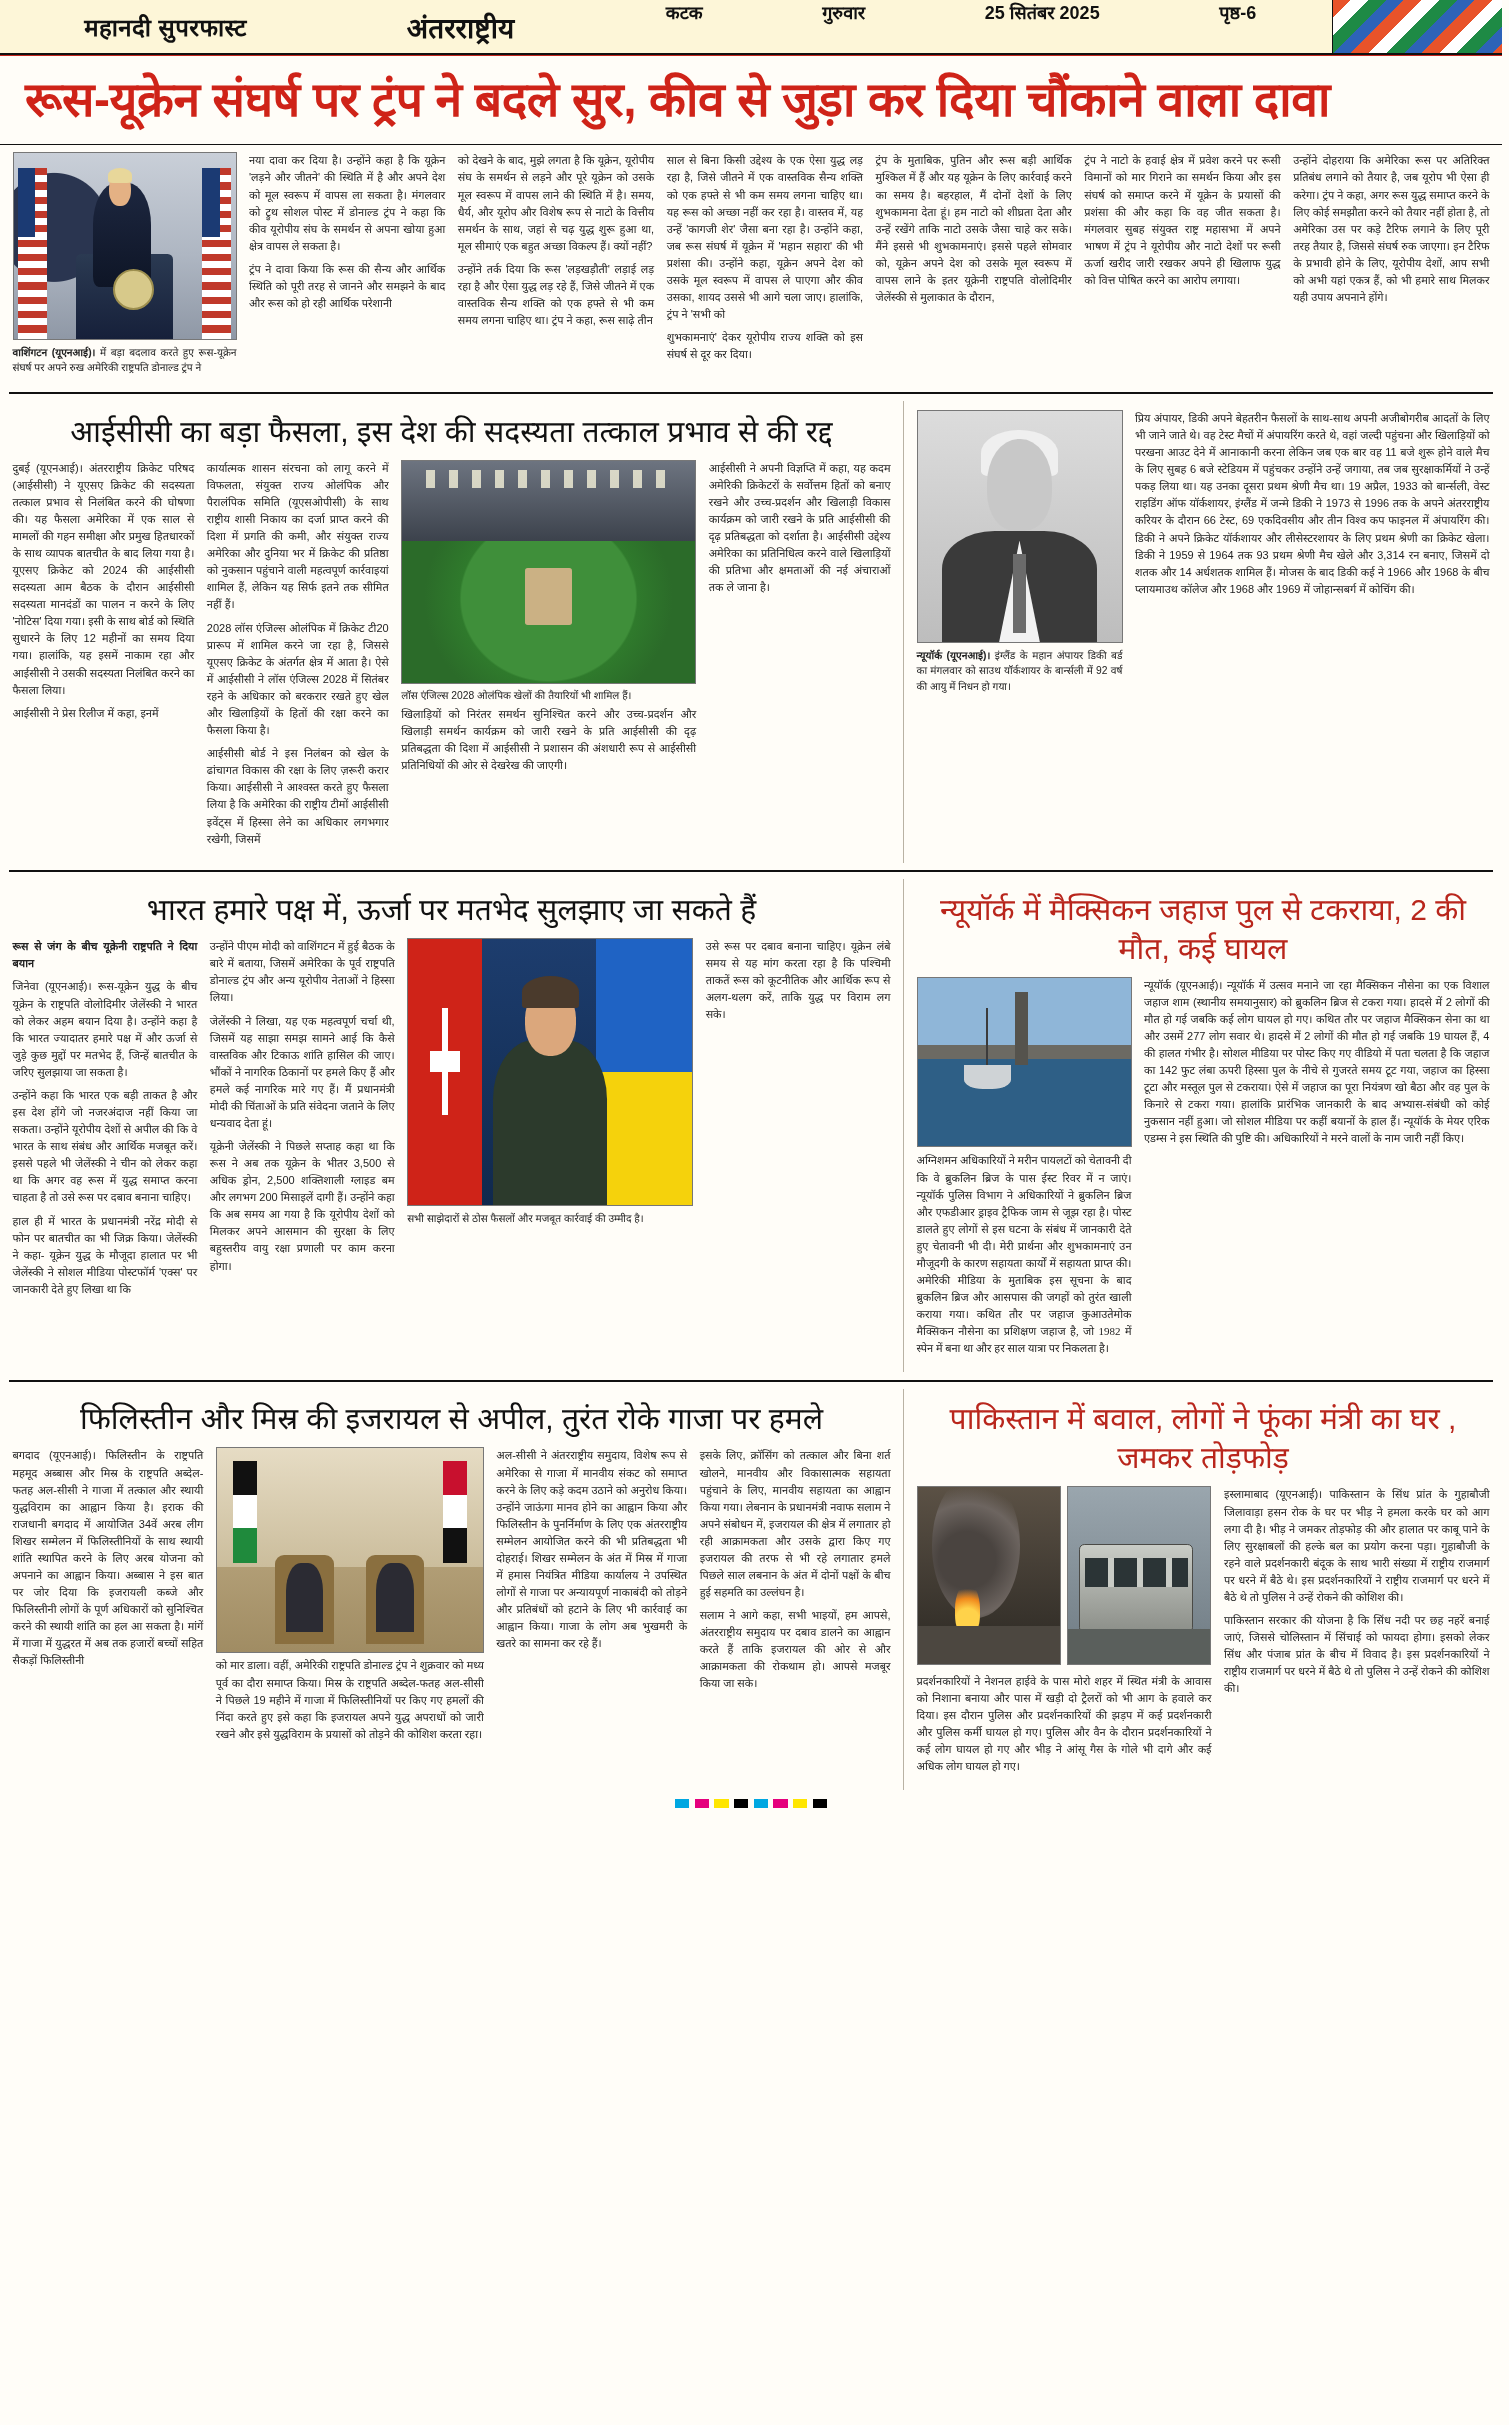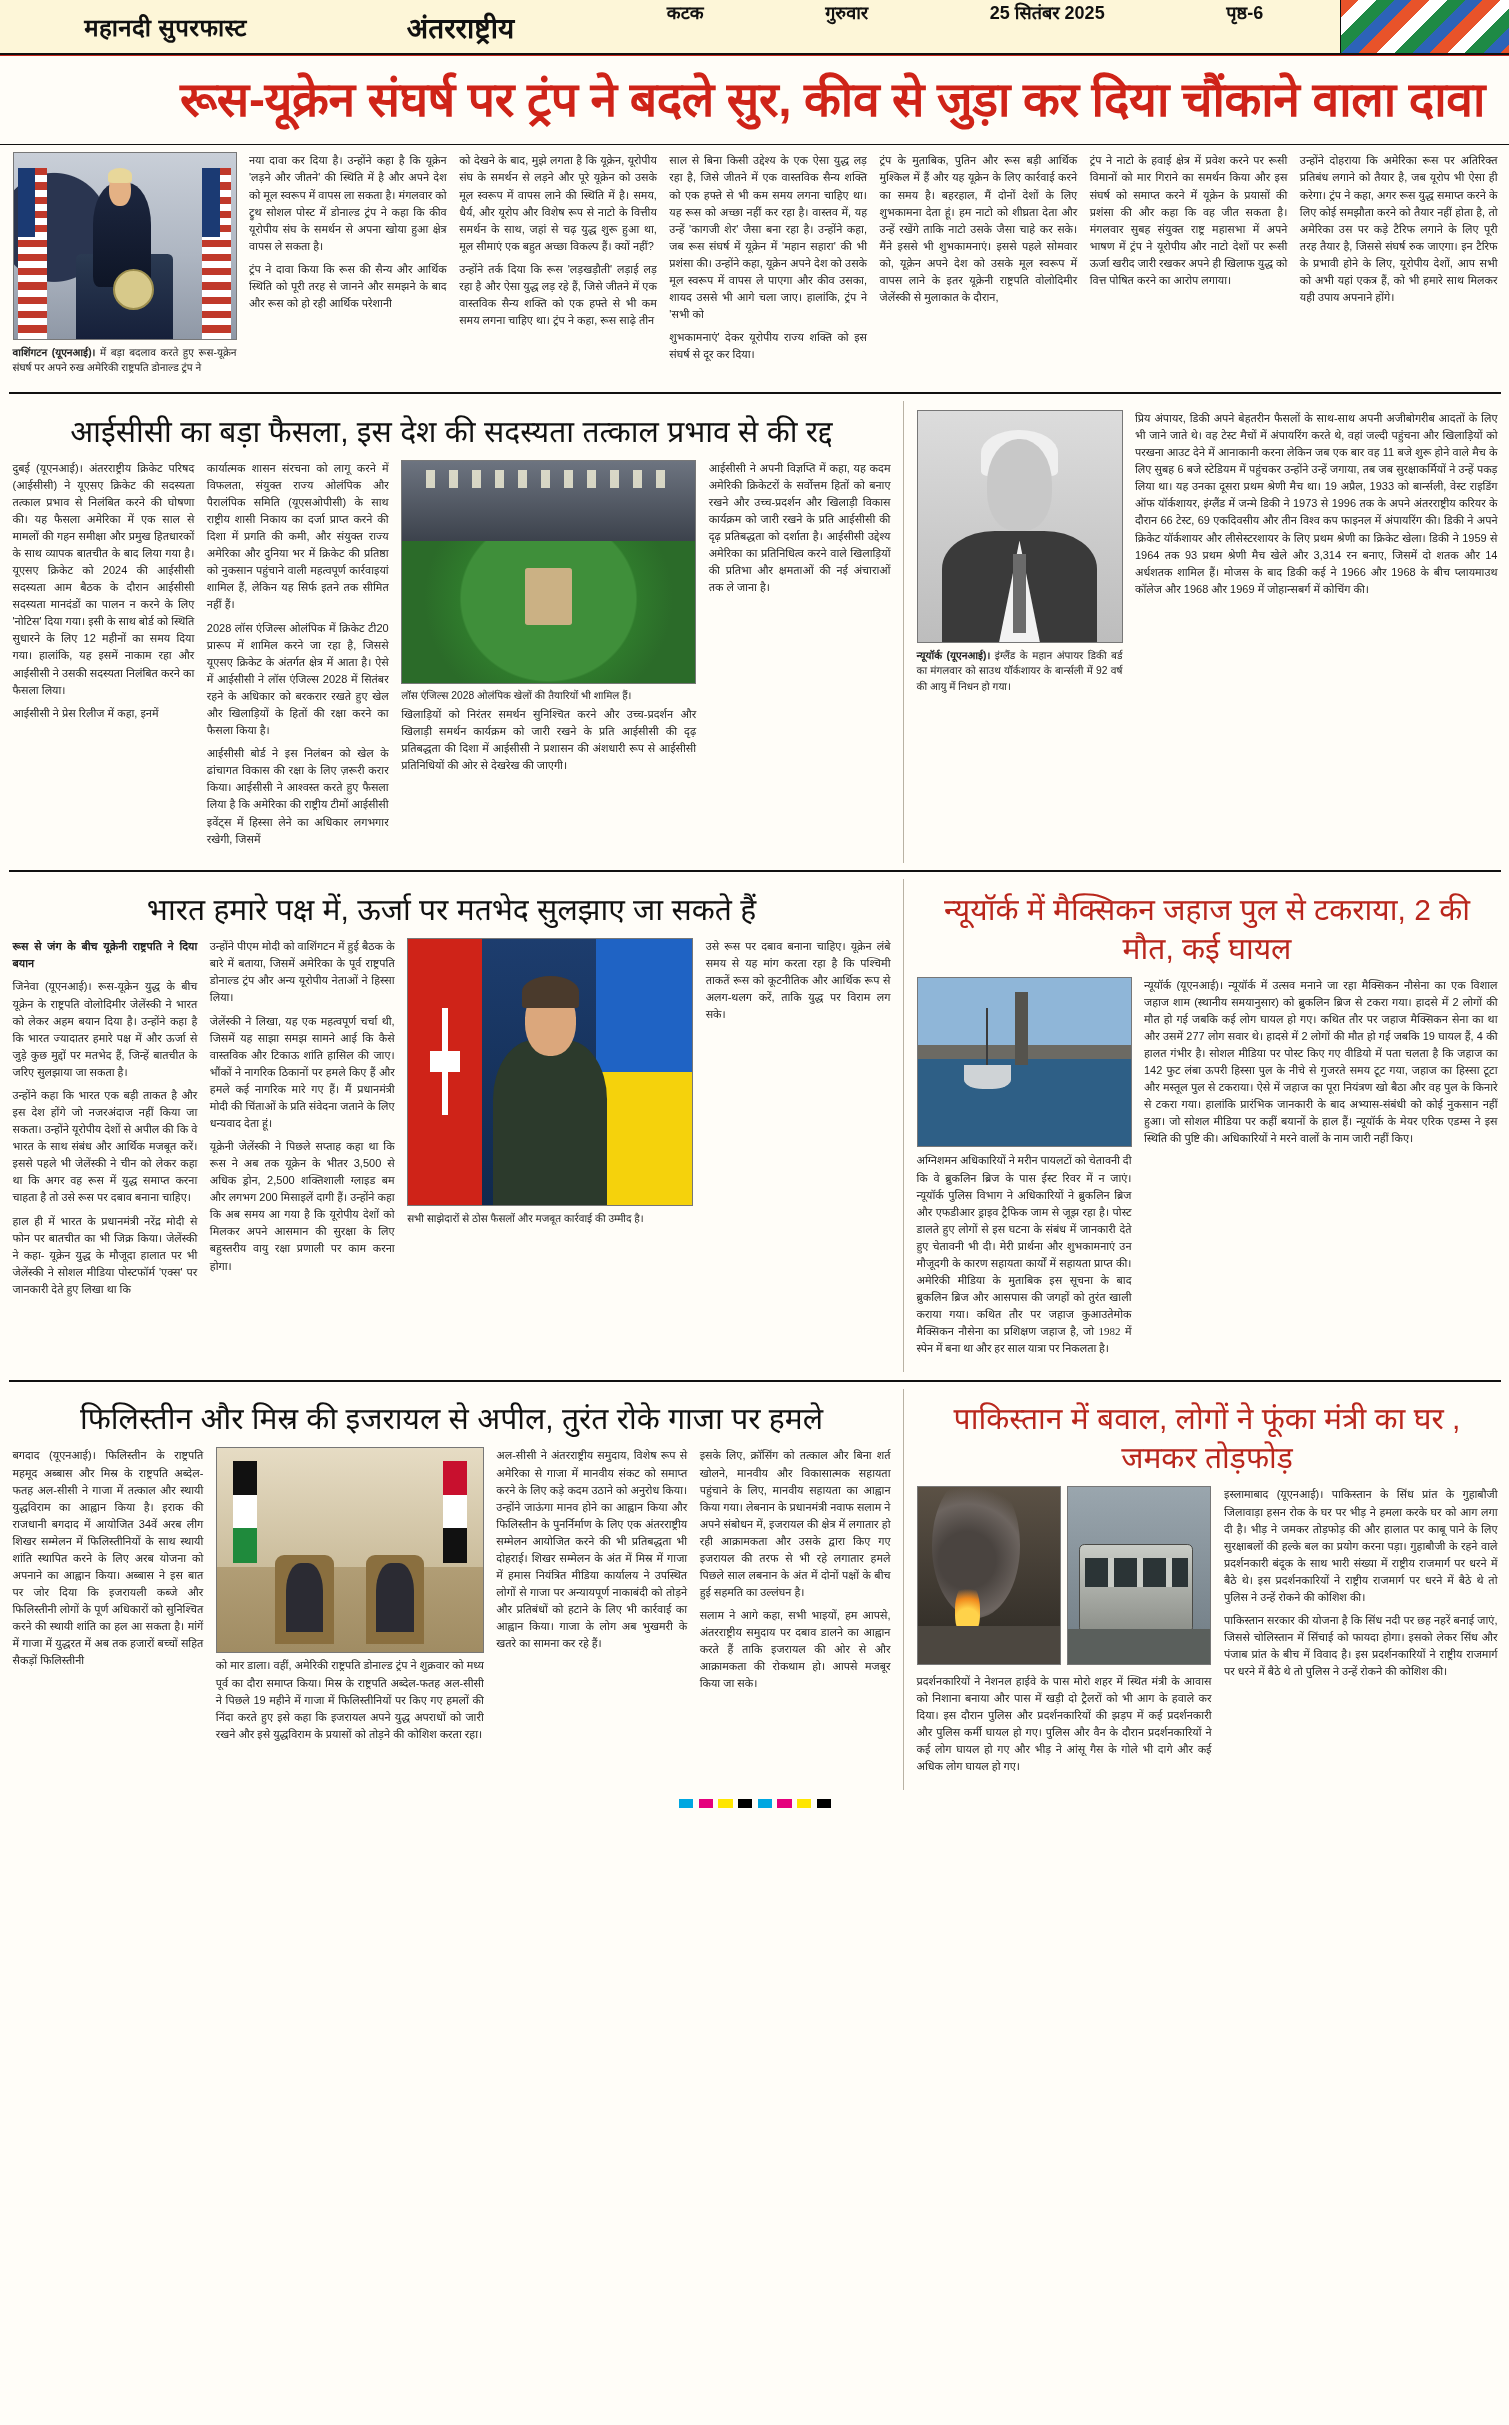--- a/index.html
+++ b/index.html
@@ -7,21 +7,21 @@
   body {
     width: 1510px;
     background: #fffdf8;
     font-family: "Liberation Sans", sans-serif;
     color: #1a1a1a;
   }
   .page {
     width: 1510px;
     min-height: 2426px;
     background: #fffdf8;
-    padding: 0 0 9px 0;
+    padding: 0 8px 9px 0;
     position: relative;
   }
 
   
   .masthead {
     display: flex;
     align-items: stretch;
     border-bottom: 2.7px solid #111;
     background: #fdf6d8;
     height: 55px;
@@ -56,21 +56,21 @@
     background:
       repeating-linear-gradient(135deg,#e8532a 0 12.5px,#ffffff 12.5px 25px,#1e8a45 25px 38px,#2d63b8 38px 50px);
     border-left: 1.8px solid #111;
   }
 
   
   .lead-head {
     border-top: 1.8px solid #c3261d;
     border-bottom: 1.8px solid #111;
     padding: 12.5px 25px 14.3px 25px;
-    text-align: right;
+    text-align: left;
   }
   .lead-head h1 {
     margin: 0;
     font-size: 48px;
     line-height: 1.28;
     color: #cf2318;
     font-weight: bold;
     letter-spacing: -0.4px;
   }
 

